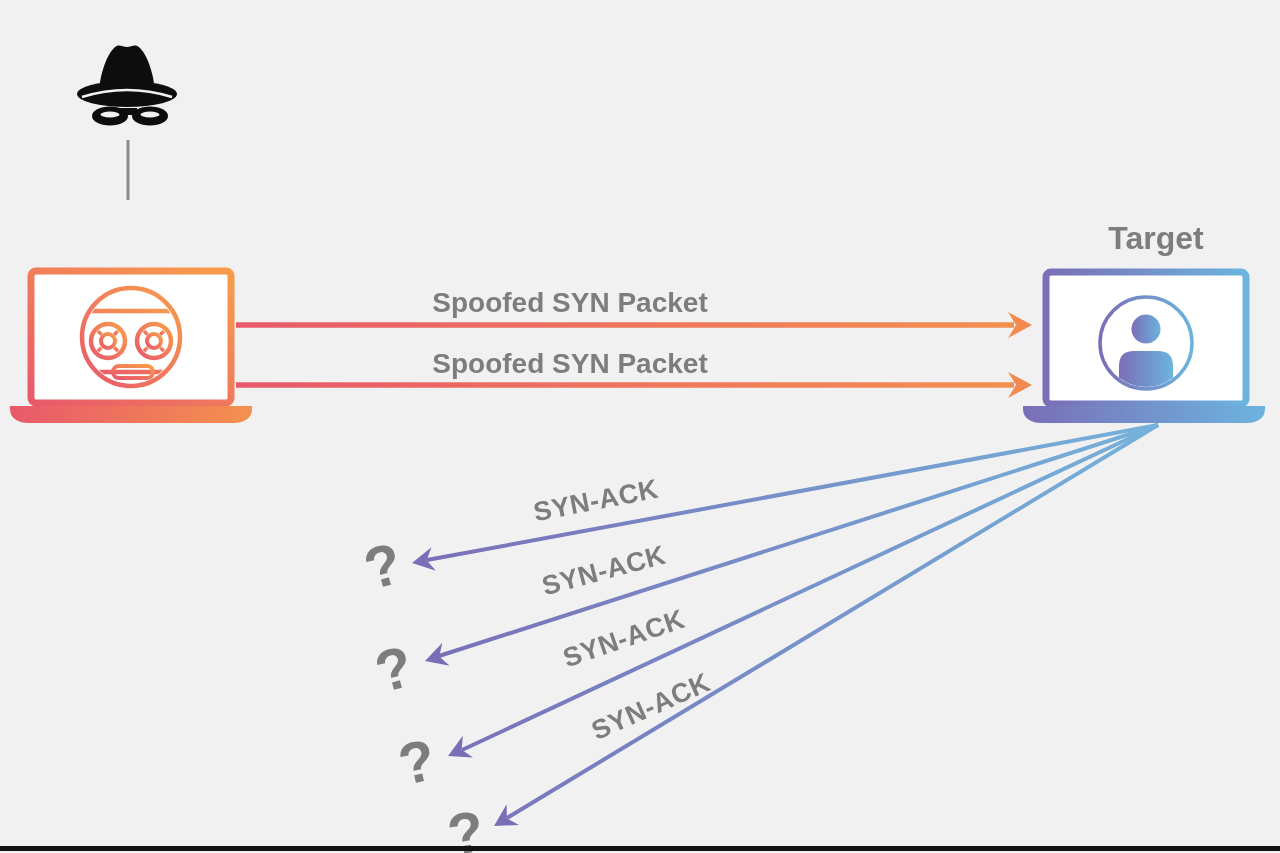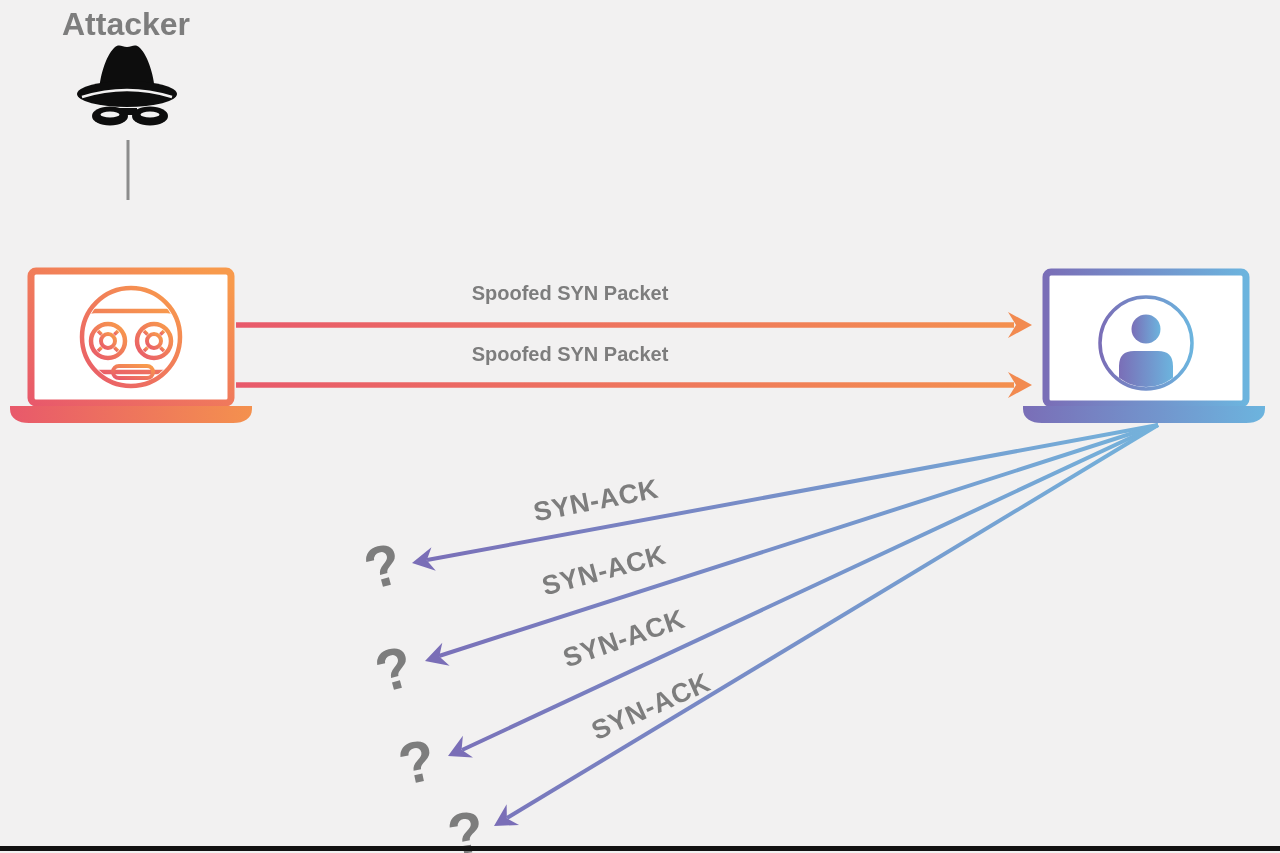--- a/index.html
+++ b/index.html
@@ -12,21 +12,21 @@
   svg.layer { position:absolute; left:0; top:0; }
   .label {
     position:absolute; color:var(--label_gray,#7d7d7d);
     font-weight:700; line-height:1; text-align:center;
     white-space:nowrap; user-select:none;
   }
   .node-label   { font-size:32px; }
   .attacker-pos { left:46px;   top:8px;   width:160px; }
   .bot-pos      { left:50px;   top:213px; width:160px; font-size:34px; }
   .target-pos   { left:1066px; top:222px; width:180px; }
-  .syn-label    { font-size:20px; left:370px; width:400px; }
+  .syn-label    { font-size:28px; left:370px; width:400px;margin-top:6px; }
   .syn-1 { top:283px; }
   .syn-2 { top:344px; }
   .synack-label {
     font-size:27px; letter-spacing:0.5px;
     transform:translate(-50%,-50%) rotate(var(--rot,0deg));
   }
   .qm {
     position:absolute; color:var(--label_gray,#7d7d7d);
     font-weight:700; font-size:58px; line-height:1;
     transform:translate(-50%,-50%) rotate(var(--rot,-15deg));
@@ -151,21 +151,21 @@
     <g>
       <line x1="1158" y1="425" x2="462" y2="750" stroke="url(#gSA)" stroke-width="4"></line>
       <path fill="#7a6eb7" transform="translate(448,756) rotate(155.0)" d="M0,0 L-22,-12 L-15,0 L-22,12 Z"></path>
     </g>
     <g>
       <line x1="1158" y1="425" x2="507" y2="818" stroke="url(#gSA)" stroke-width="4"></line>
       <path fill="#7a6eb7" transform="translate(494,826) rotate(148.9)" d="M0,0 L-22,-12 L-15,0 L-22,12 Z"></path>
     </g>
   </svg>
 
-  <div class="label node-label attacker-pos">Attacker</div>
+  <div class="label node-label target-pos">Target</div>
 
   <div class="label syn-label syn-1">Spoofed SYN Packet</div>
   <div class="label syn-label syn-2">Spoofed SYN Packet</div>
 
   <div class="label synack-label" style="left:596px; top:501px; --rot:-11deg;">SYN-ACK</div>
   <div class="label synack-label" style="left:604px; top:571px; --rot:-15deg;">SYN-ACK</div>
   <div class="label synack-label" style="left:624px; top:639px; --rot:-19deg;">SYN-ACK</div>
   <div class="label synack-label" style="left:651px; top:707px; --rot:-24deg;">SYN-ACK</div>
 
   <div class="qm" style="left:383px; top:566px; --rot:-15deg;">?</div>

